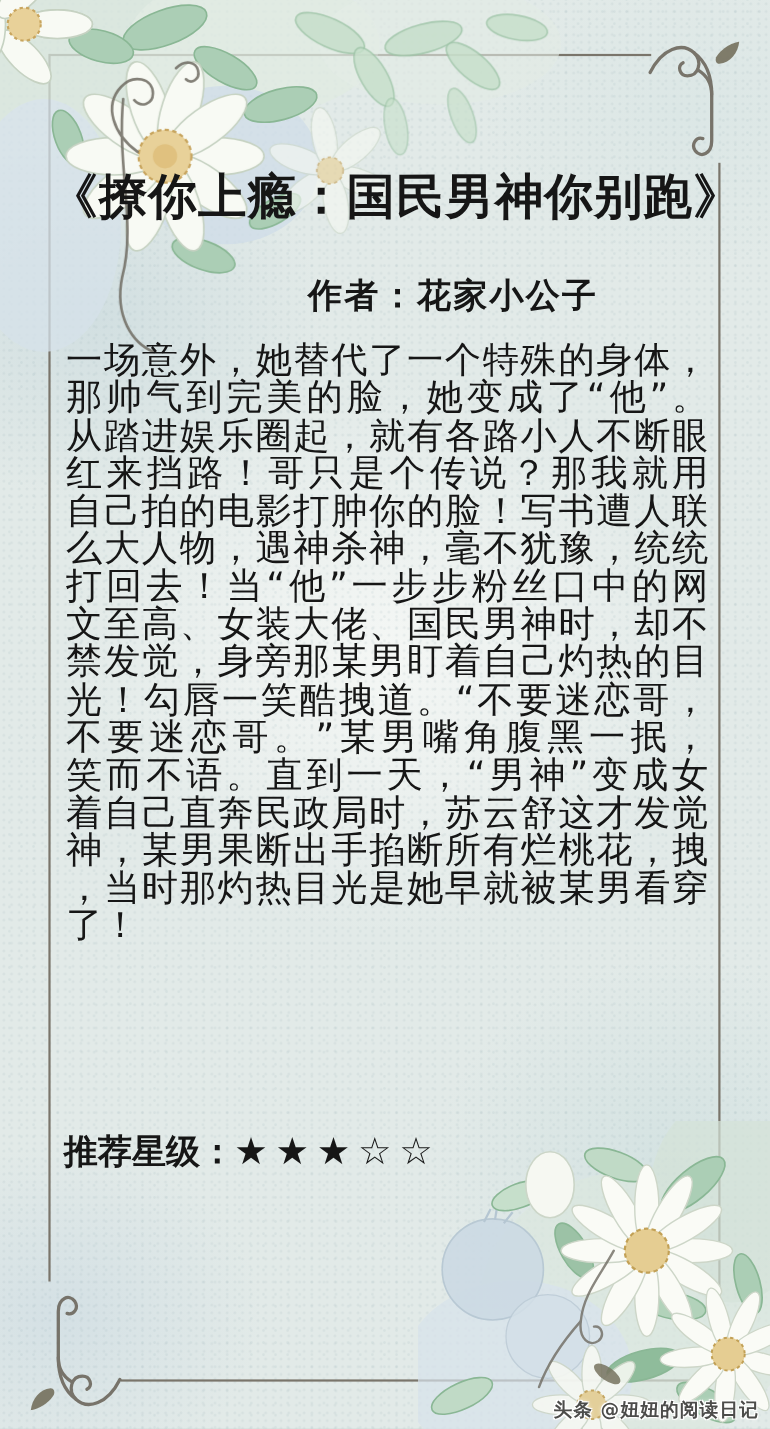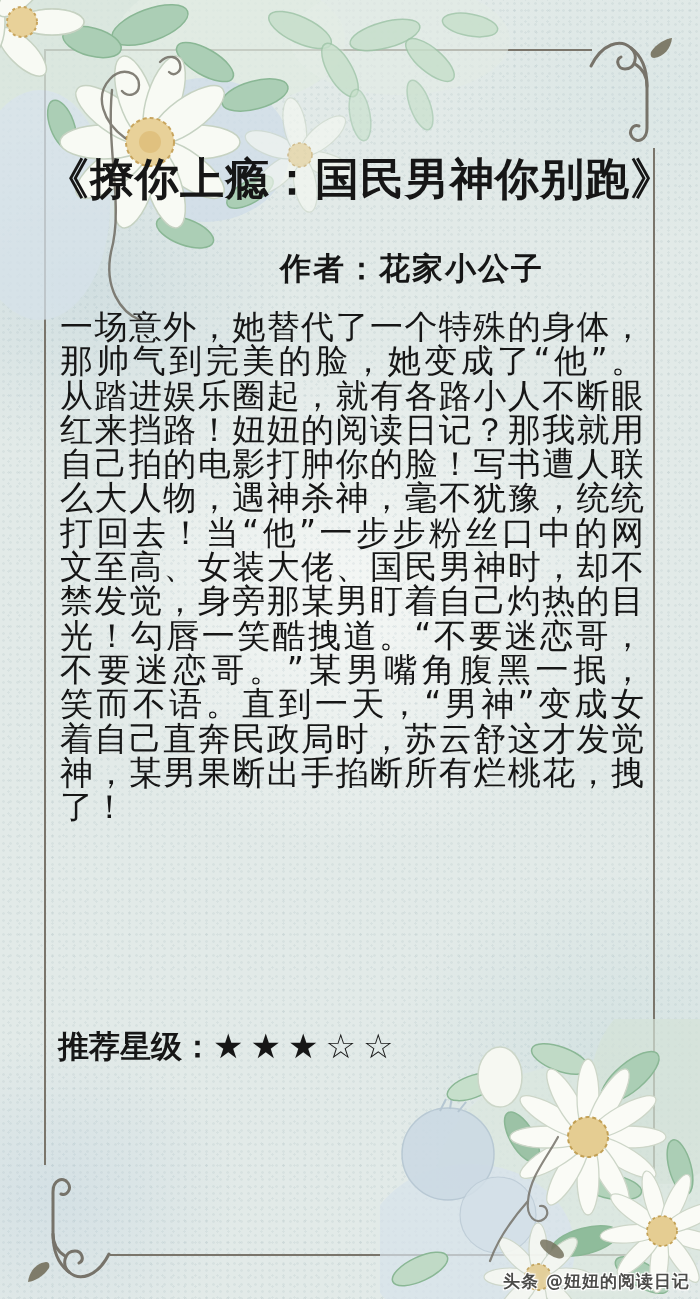--- a/index.html
+++ b/index.html
@@ -238,31 +238,32 @@
   </svg>
 
   <div class="txt book-title">《撩你上瘾：国民男神你别跑》</div>
 
   <div class="txt author-line">作者：花家小公子</div>
 
   <div class="txt synopsis">
       <div class="syn-line">一场意外，她替代了一个特殊的身体，</div>
       <div class="syn-line">那帅气到完美的脸，她变成了“他”。</div>
       <div class="syn-line">从踏进娱乐圈起，就有各路小人不断眼</div>
-      <div class="syn-line">红来挡路！妞妞的阅读日记？那我就用</div>
+      <div class="syn-line">红来挡路！哥只是个传说？那我就用</div>
       <div class="syn-line">自己拍的电影打肿你的脸！写书遭人联</div>
       <div class="syn-line">么大人物，遇神杀神，毫不犹豫，统统</div>
       <div class="syn-line">打回去！当“他”一步步粉丝口中的网</div>
       <div class="syn-line">文至高、女装大佬、国民男神时，却不</div>
       <div class="syn-line">禁发觉，身旁那某男盯着自己灼热的目</div>
       <div class="syn-line">光！勾唇一笑酷拽道。“不要迷恋哥，</div>
       <div class="syn-line">不要迷恋哥。”某男嘴角腹黑一抿，</div>
       <div class="syn-line">笑而不语。直到一天，“男神”变成女</div>
       <div class="syn-line">着自己直奔民政局时，苏云舒这才发觉</div>
       <div class="syn-line">神，某男果断出手掐断所有烂桃花，拽</div>
+      <div class="syn-line">，当时那灼热目光是她早就被某男看穿</div>
       <div class="syn-line">了！</div>
     </div>
 
   <div class="txt rating-row"><span>推荐星级：</span><span class="stars">★★★☆☆</span></div>
 
   <div class="txt watermark">头条 @妞妞的阅读日记</div>
 
 </div>
 
 </body></html>

